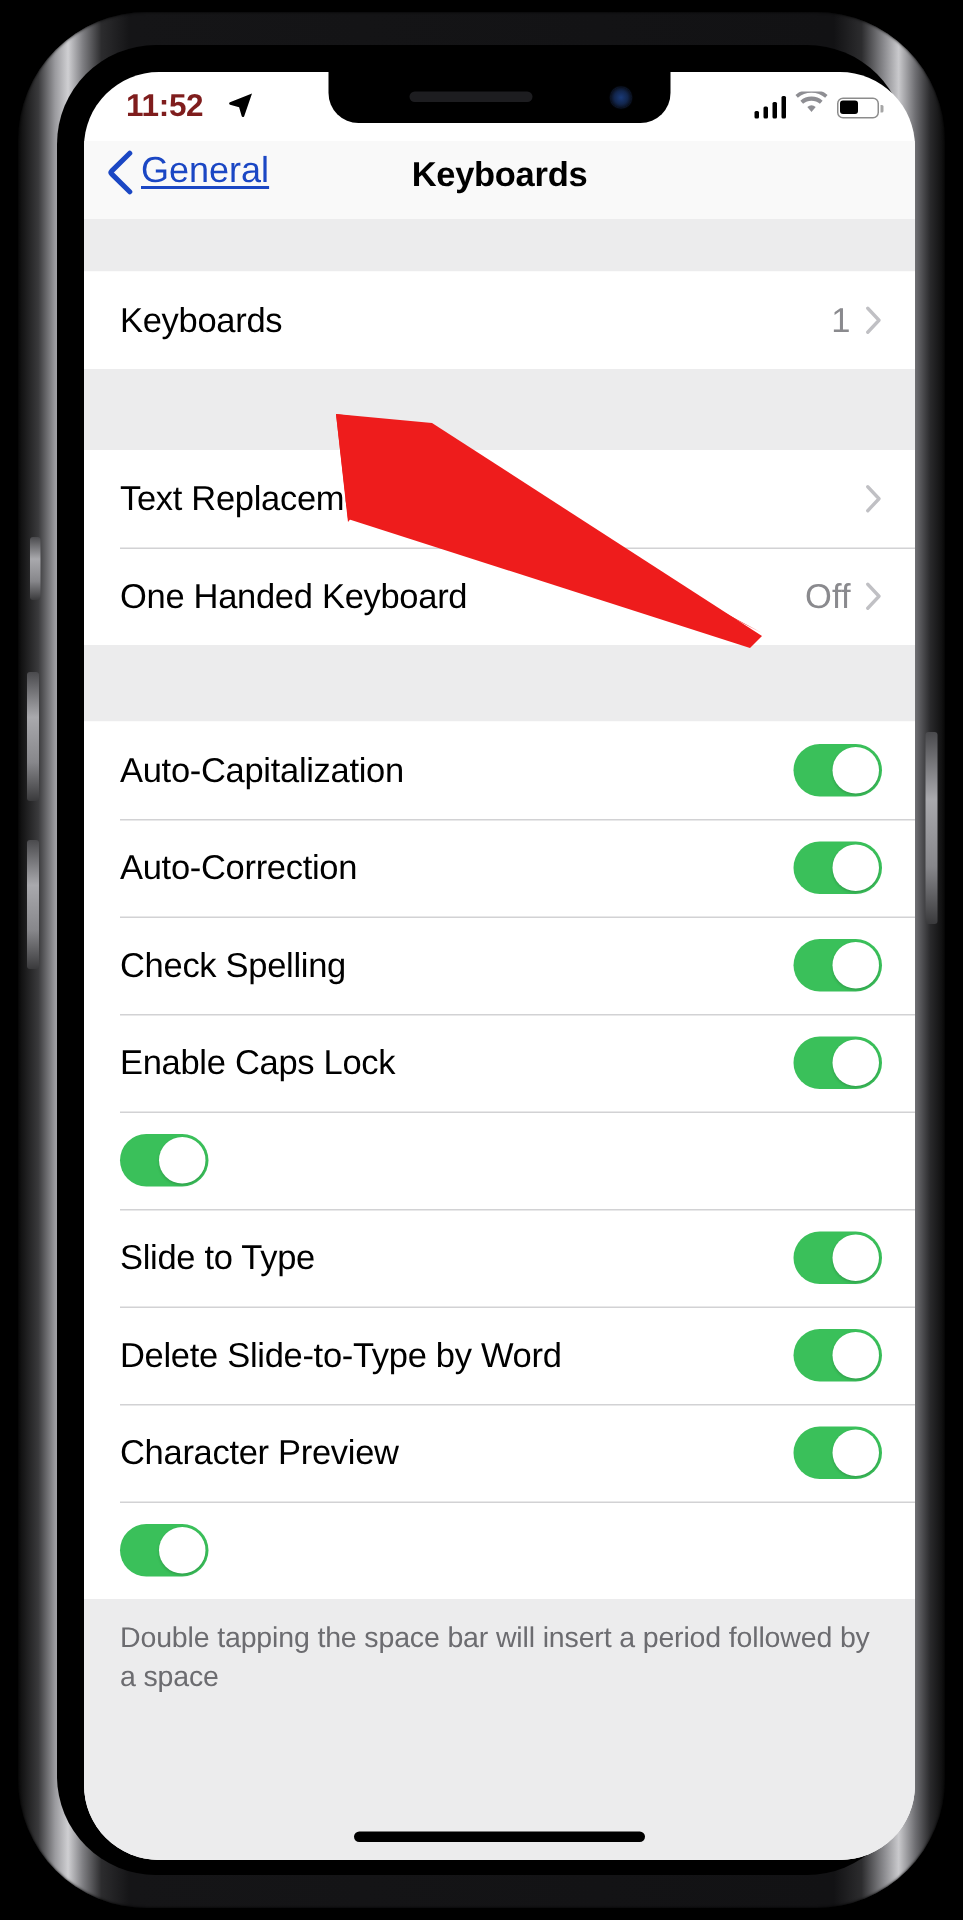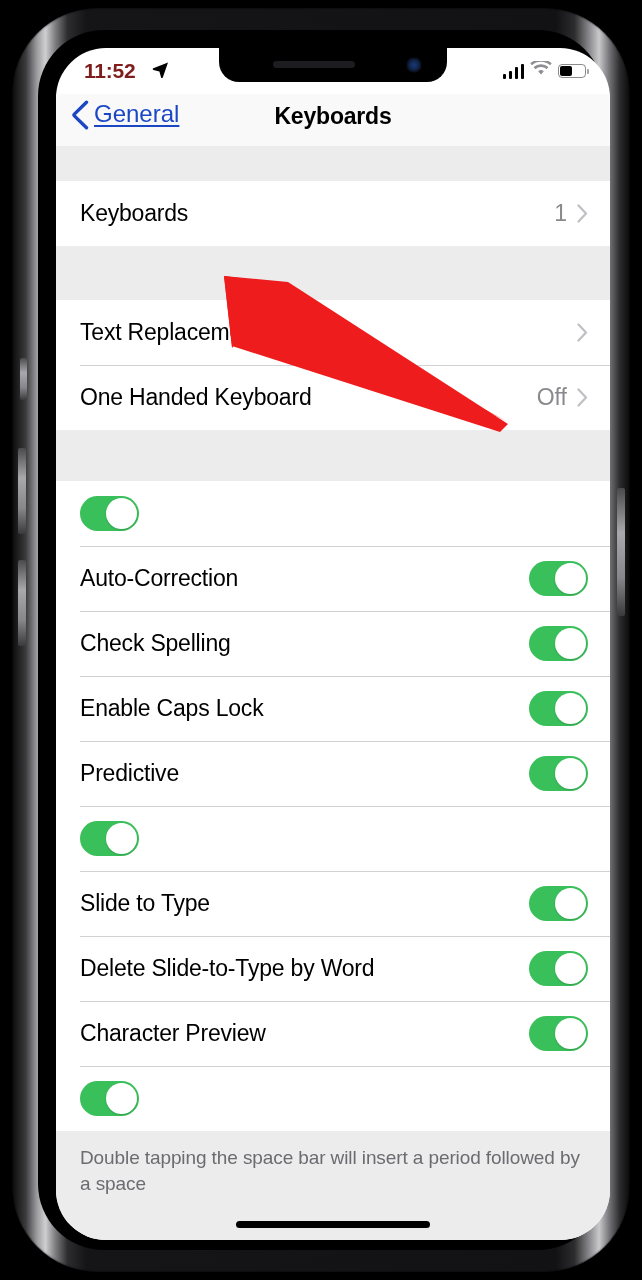--- a/index.html
+++ b/index.html
@@ -387,44 +387,39 @@
                 <path d="M1.5 1.5 9 9.5l-7.5 8" fill="none" stroke="#c0c0c4" stroke-width="2.2" stroke-linecap="round" stroke-linejoin="round"></path>
               </svg>
           </span>
         </div>
       </div>
 
       <div class="section-gap" style="height:51px"></div>
 
       <div class="group">
         <div class="row">
+          <span class="row-label">Auto-Capitalization</span>
           <span class="toggle-switch" style="background: rgb(58, 192, 90);">
               <span class="toggle-knob"></span>
             </span>
         </div>
         <div class="row">
           <span class="row-label">Auto-Correction</span>
           <span class="toggle-switch" style="background: rgb(58, 192, 90);">
               <span class="toggle-knob"></span>
             </span>
         </div>
         <div class="row">
           <span class="row-label">Check Spelling</span>
           <span class="toggle-switch" style="background: rgb(58, 192, 90);">
               <span class="toggle-knob"></span>
             </span>
         </div>
         <div class="row">
           <span class="row-label">Enable Caps Lock</span>
-          <span class="toggle-switch" style="background: rgb(58, 192, 90);">
-              <span class="toggle-knob"></span>
-            </span>
-        </div>
-        <div class="row">
-          <span class="row-label">Predictive</span>
           <span class="toggle-switch" style="background: rgb(58, 192, 90);">
               <span class="toggle-knob"></span>
             </span>
         </div>
         <div class="row">
           <span class="toggle-switch" style="background: rgb(58, 192, 90);">
               <span class="toggle-knob"></span>
             </span>
         </div>
         <div class="row">

